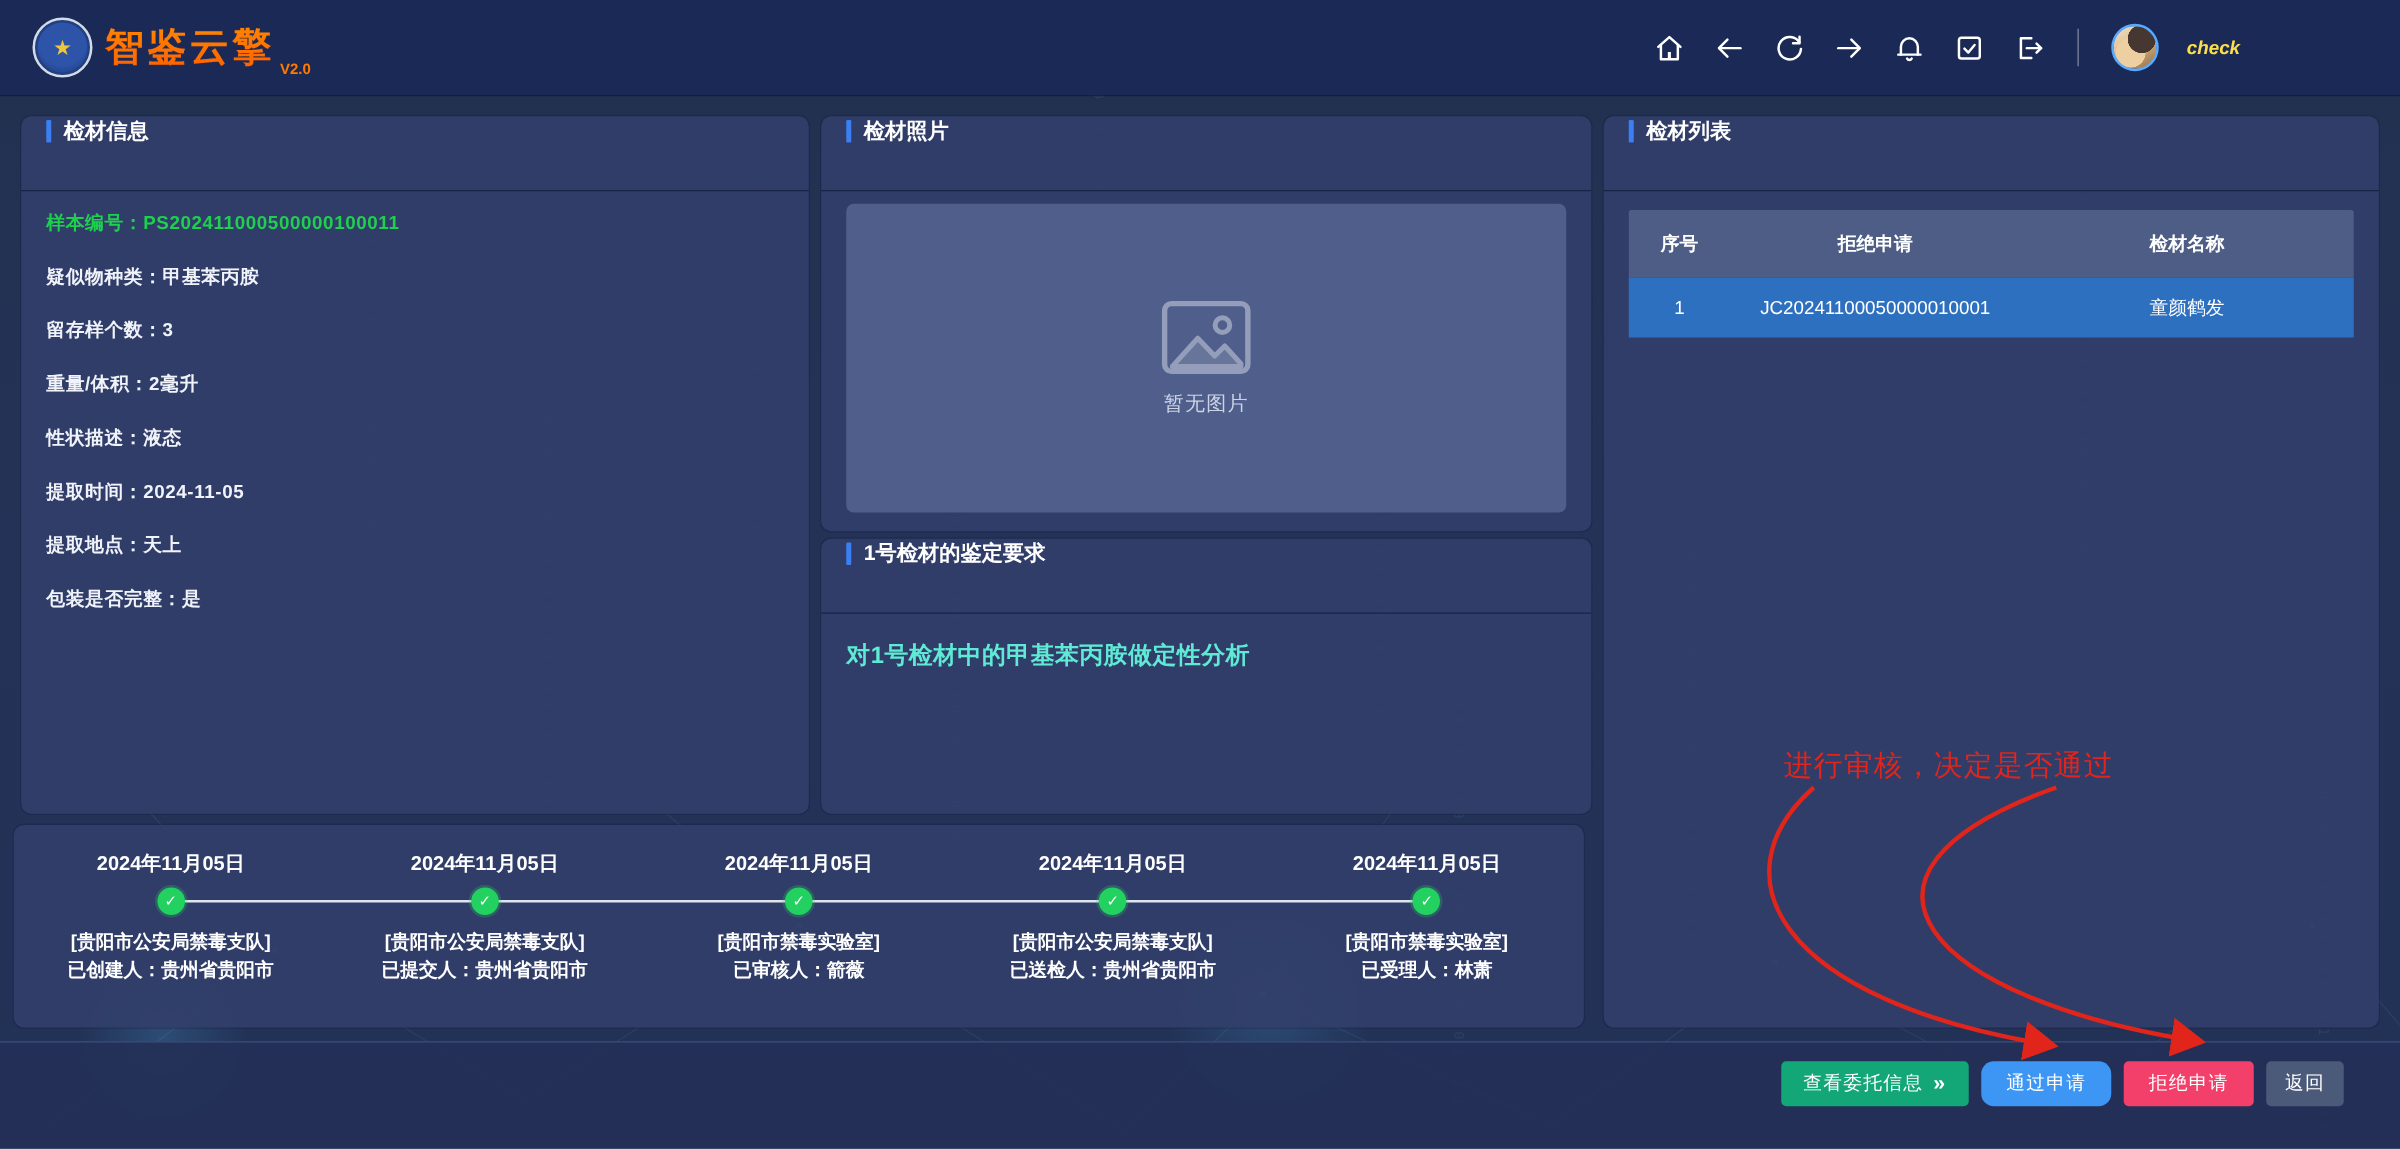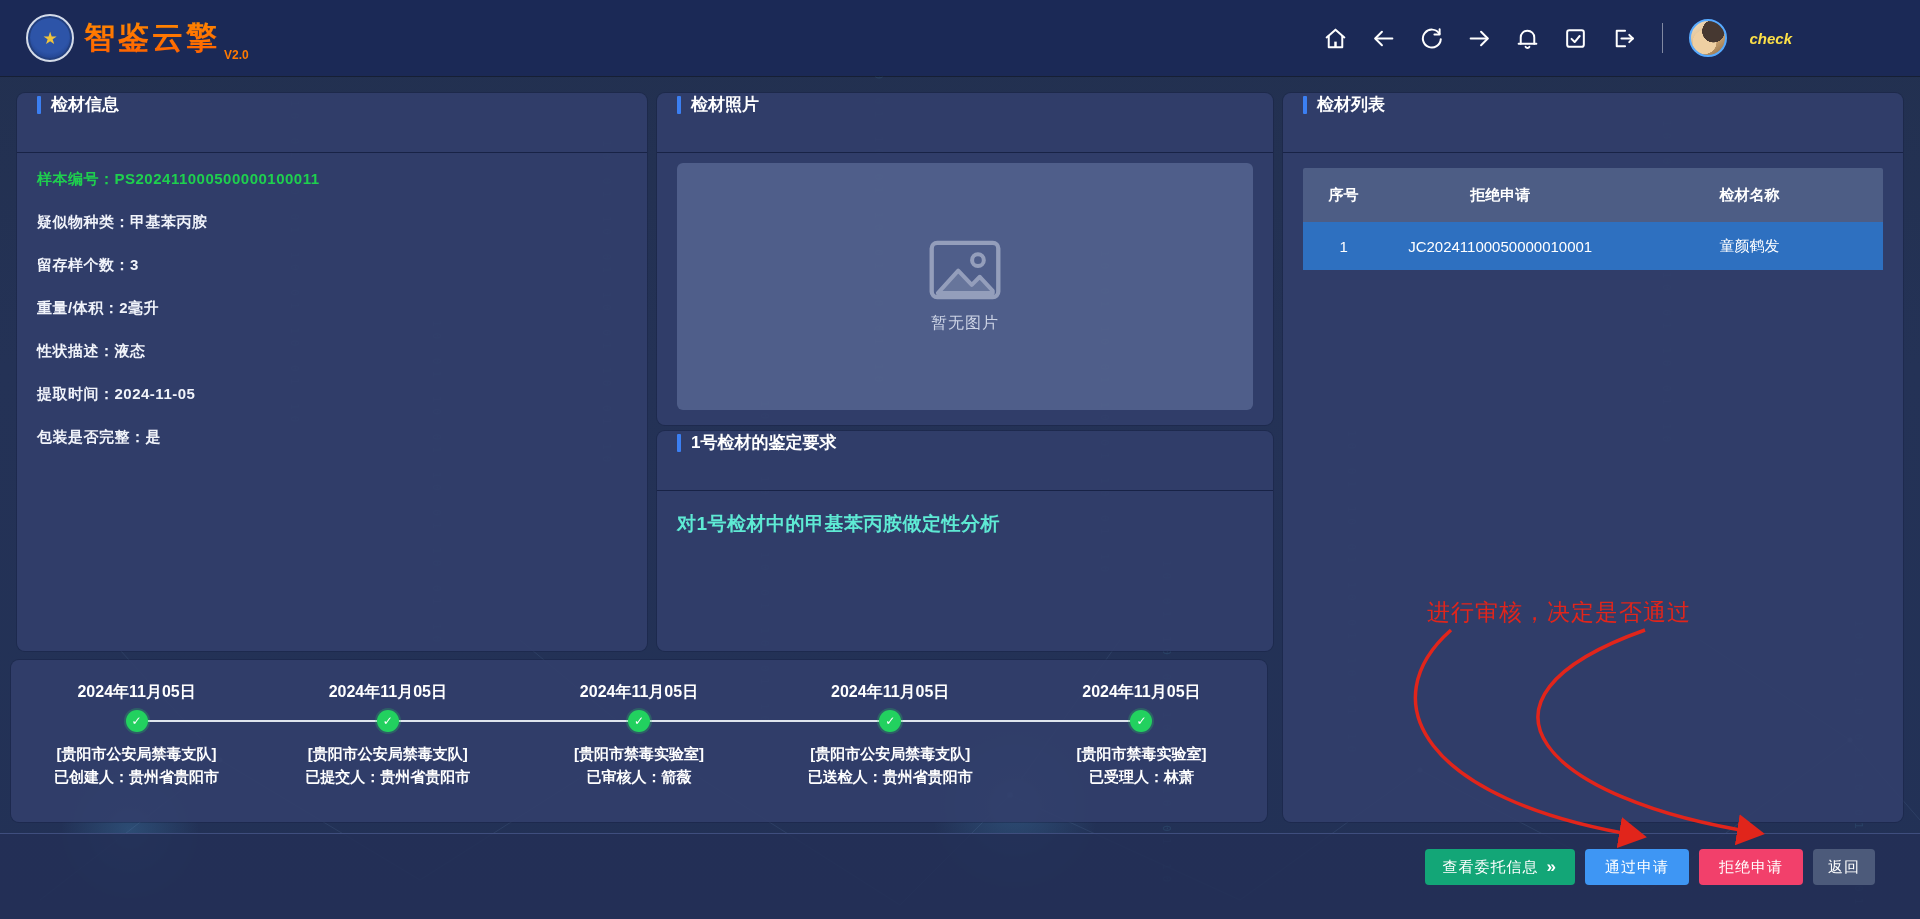--- a/index.html
+++ b/index.html
@@ -107,21 +107,21 @@
     position:absolute; left:0; top:833px; width:1920px; height:86px; z-index:2;
     background:rgba(35,48,86,.9); border-top:1px solid #3f4e7e;
   }
   .footer-buttons { position:absolute; right:45px; top:15px; display:flex; gap:10px; }
   .btn {
     height:36px; line-height:36px; border:none; border-radius:4px; color:#fff;
     font-size:15px; font-family:inherit; cursor:pointer; padding:0 20px; letter-spacing:1px;
   }
   .btn-view { background:#13a677; display:flex; align-items:center; gap:8px; padding:0 18px; }
   .btn-view .chev { font-size:17px; font-weight:bold; }
-  .btn-approve { background:#3e96f4; }
+  .btn-approve { background:#3e96f4;border-radius:10px; }
   .btn-reject { background:#f2406b; }
   .btn-back { background:#4c5a7a; padding:0 15px; }
   
   .annotation-text {
     position:absolute; left:1427px; top:597px; z-index:6;
     color:#e1251b; font-size:23px; letter-spacing:1px; white-space:nowrap;
   }
   #arrows { position:absolute; left:0; top:0; z-index:5; pointer-events:none; }
 </style>
 </head>
@@ -216,20 +216,21 @@
   <div class="panel-head">
     <div class="panel-title">检材信息</div>
   </div>
   <div class="info-body">
     <div class="field green"><span>样本编号：</span><span>PS202411000500000100011</span></div>
     <div class="field"><span>疑似物种类：</span><span>甲基苯丙胺</span></div>
     <div class="field"><span>留存样个数：</span><span>3</span></div>
     <div class="field"><span>重量/体积：</span><span>2毫升</span></div>
     <div class="field"><span>性状描述：</span><span>液态</span></div>
     <div class="field"><span>提取时间：</span><span>2024-11-05</span></div>
+    <div class="field"><span>提取地点：</span><span>天上</span></div>
     <div class="field"><span>包装是否完整：</span><span>是</span></div>
   </div>
 </div>
 
 <div class="panel" id="panel-photo">
   <div class="panel-head">
     <div class="panel-title">检材照片</div>
   </div>
   <div class="photo-body">
     <div class="photo-box">

